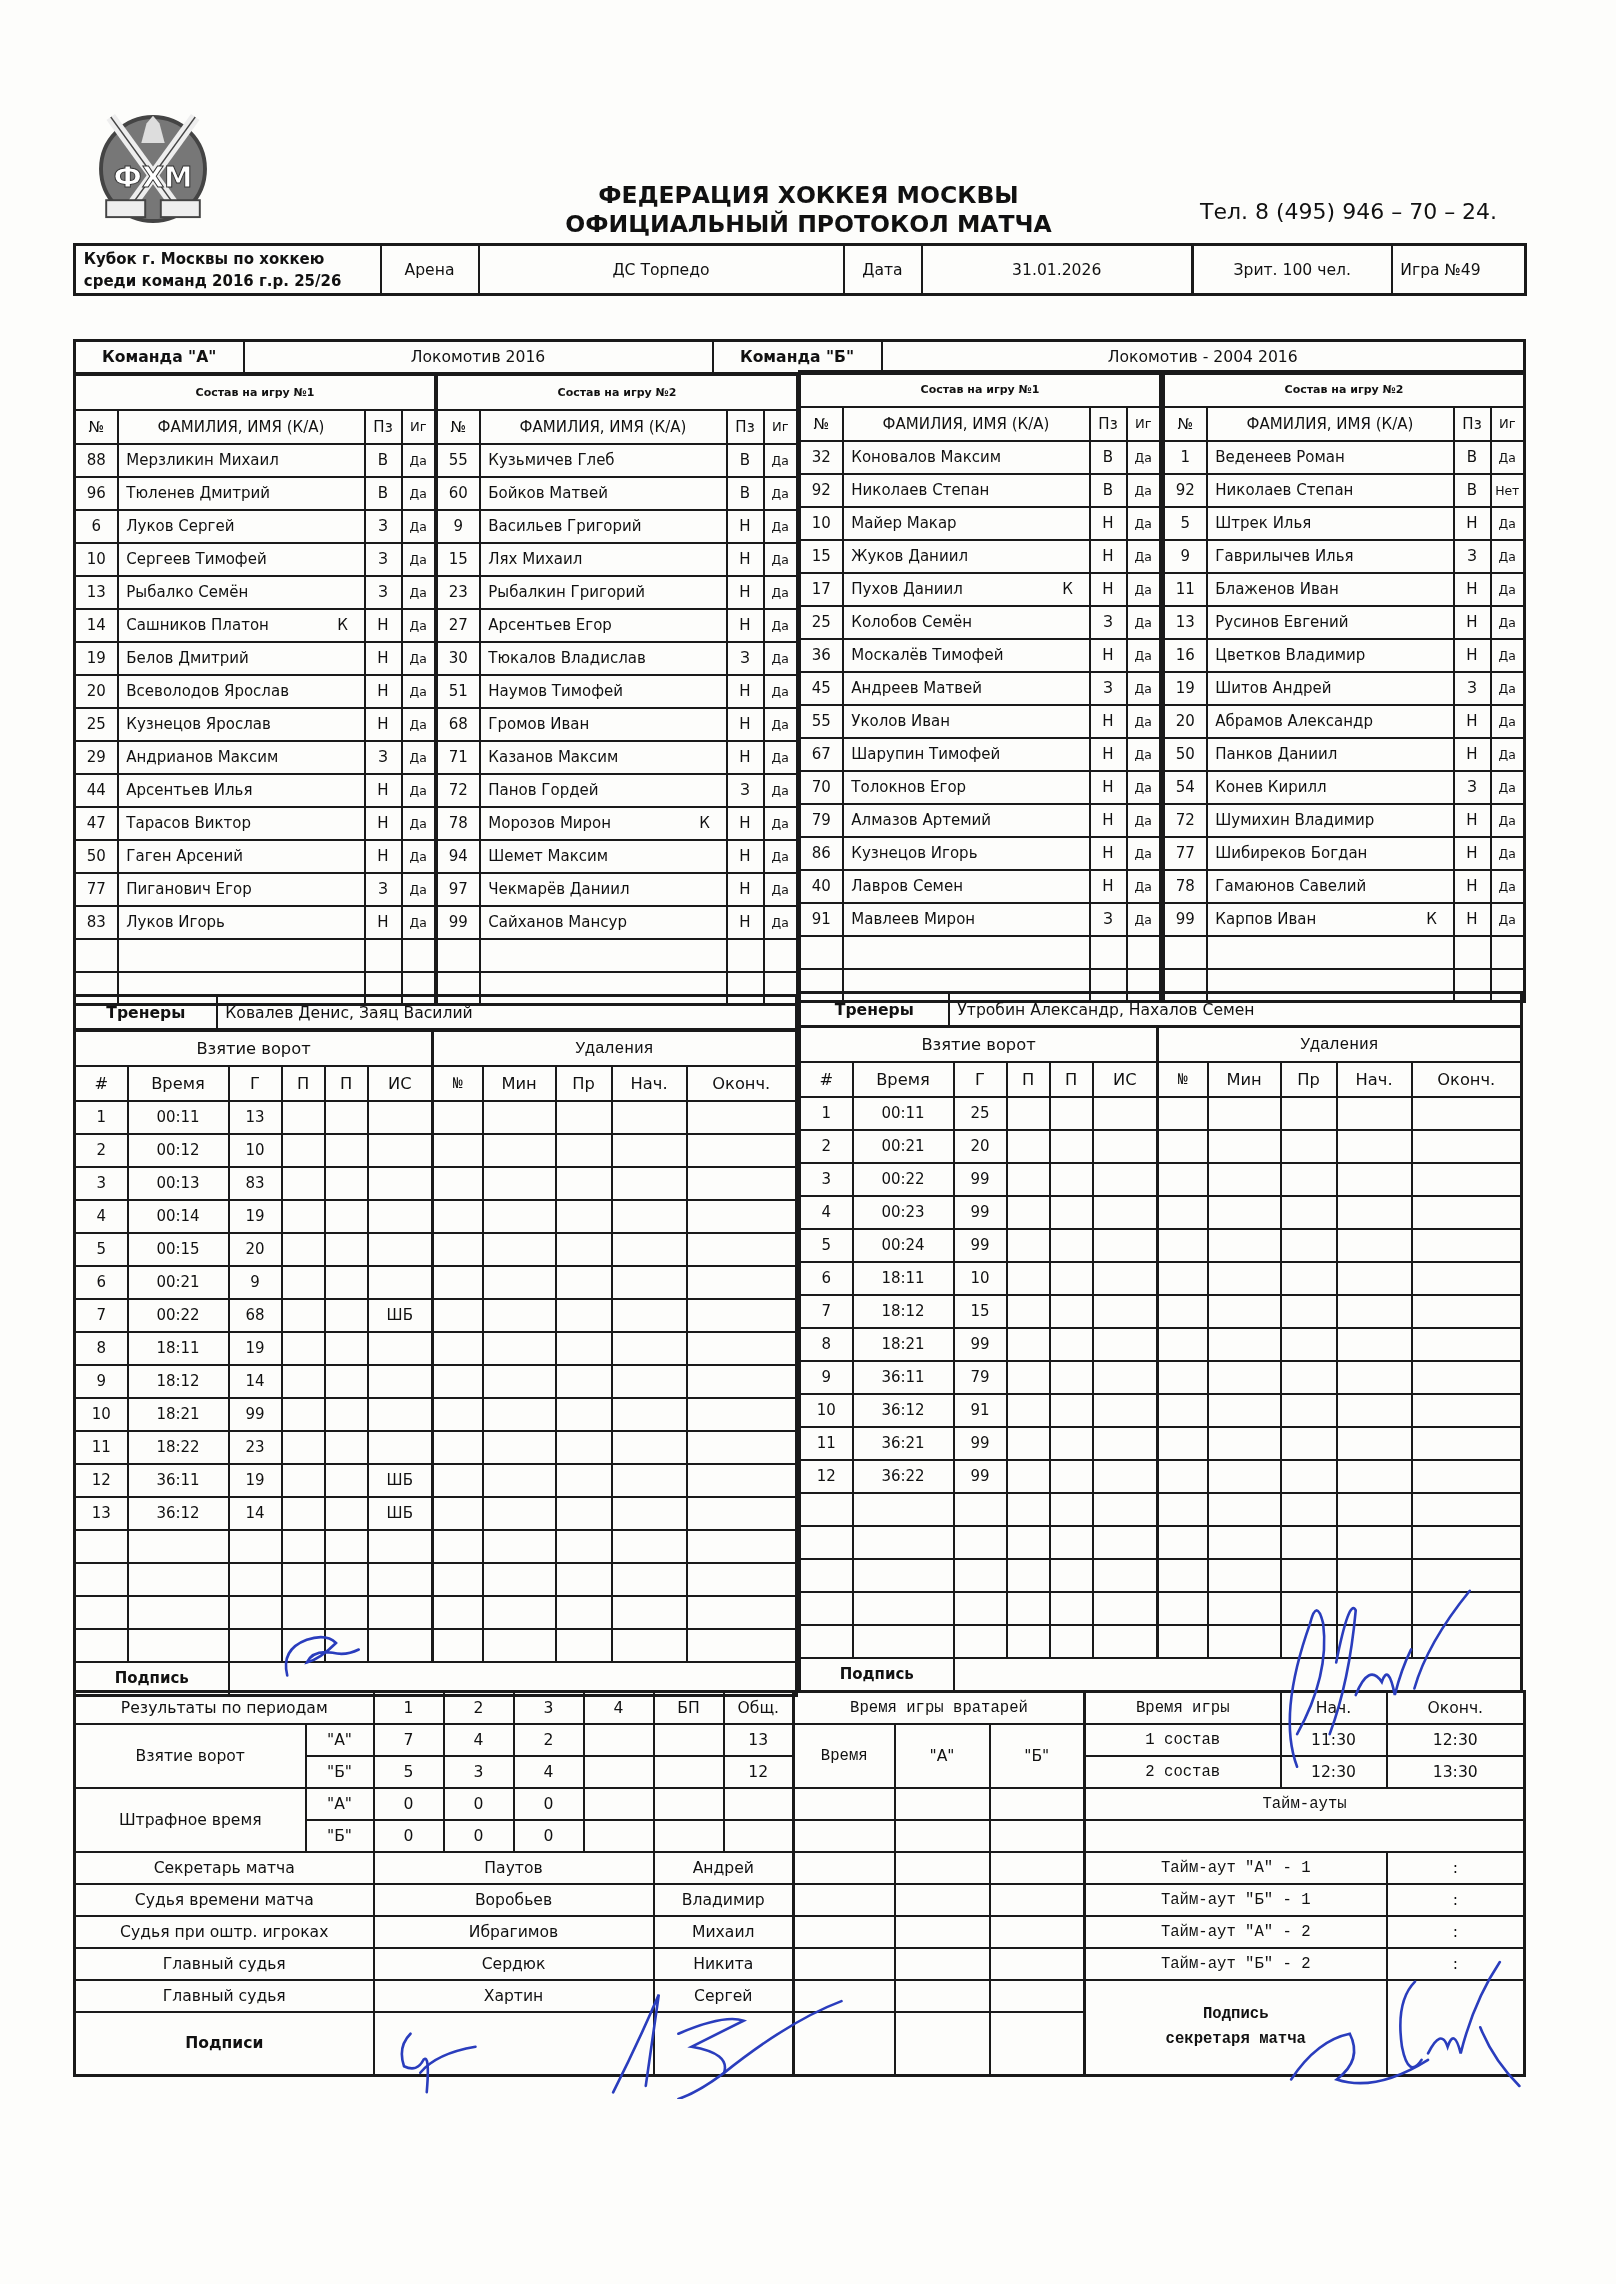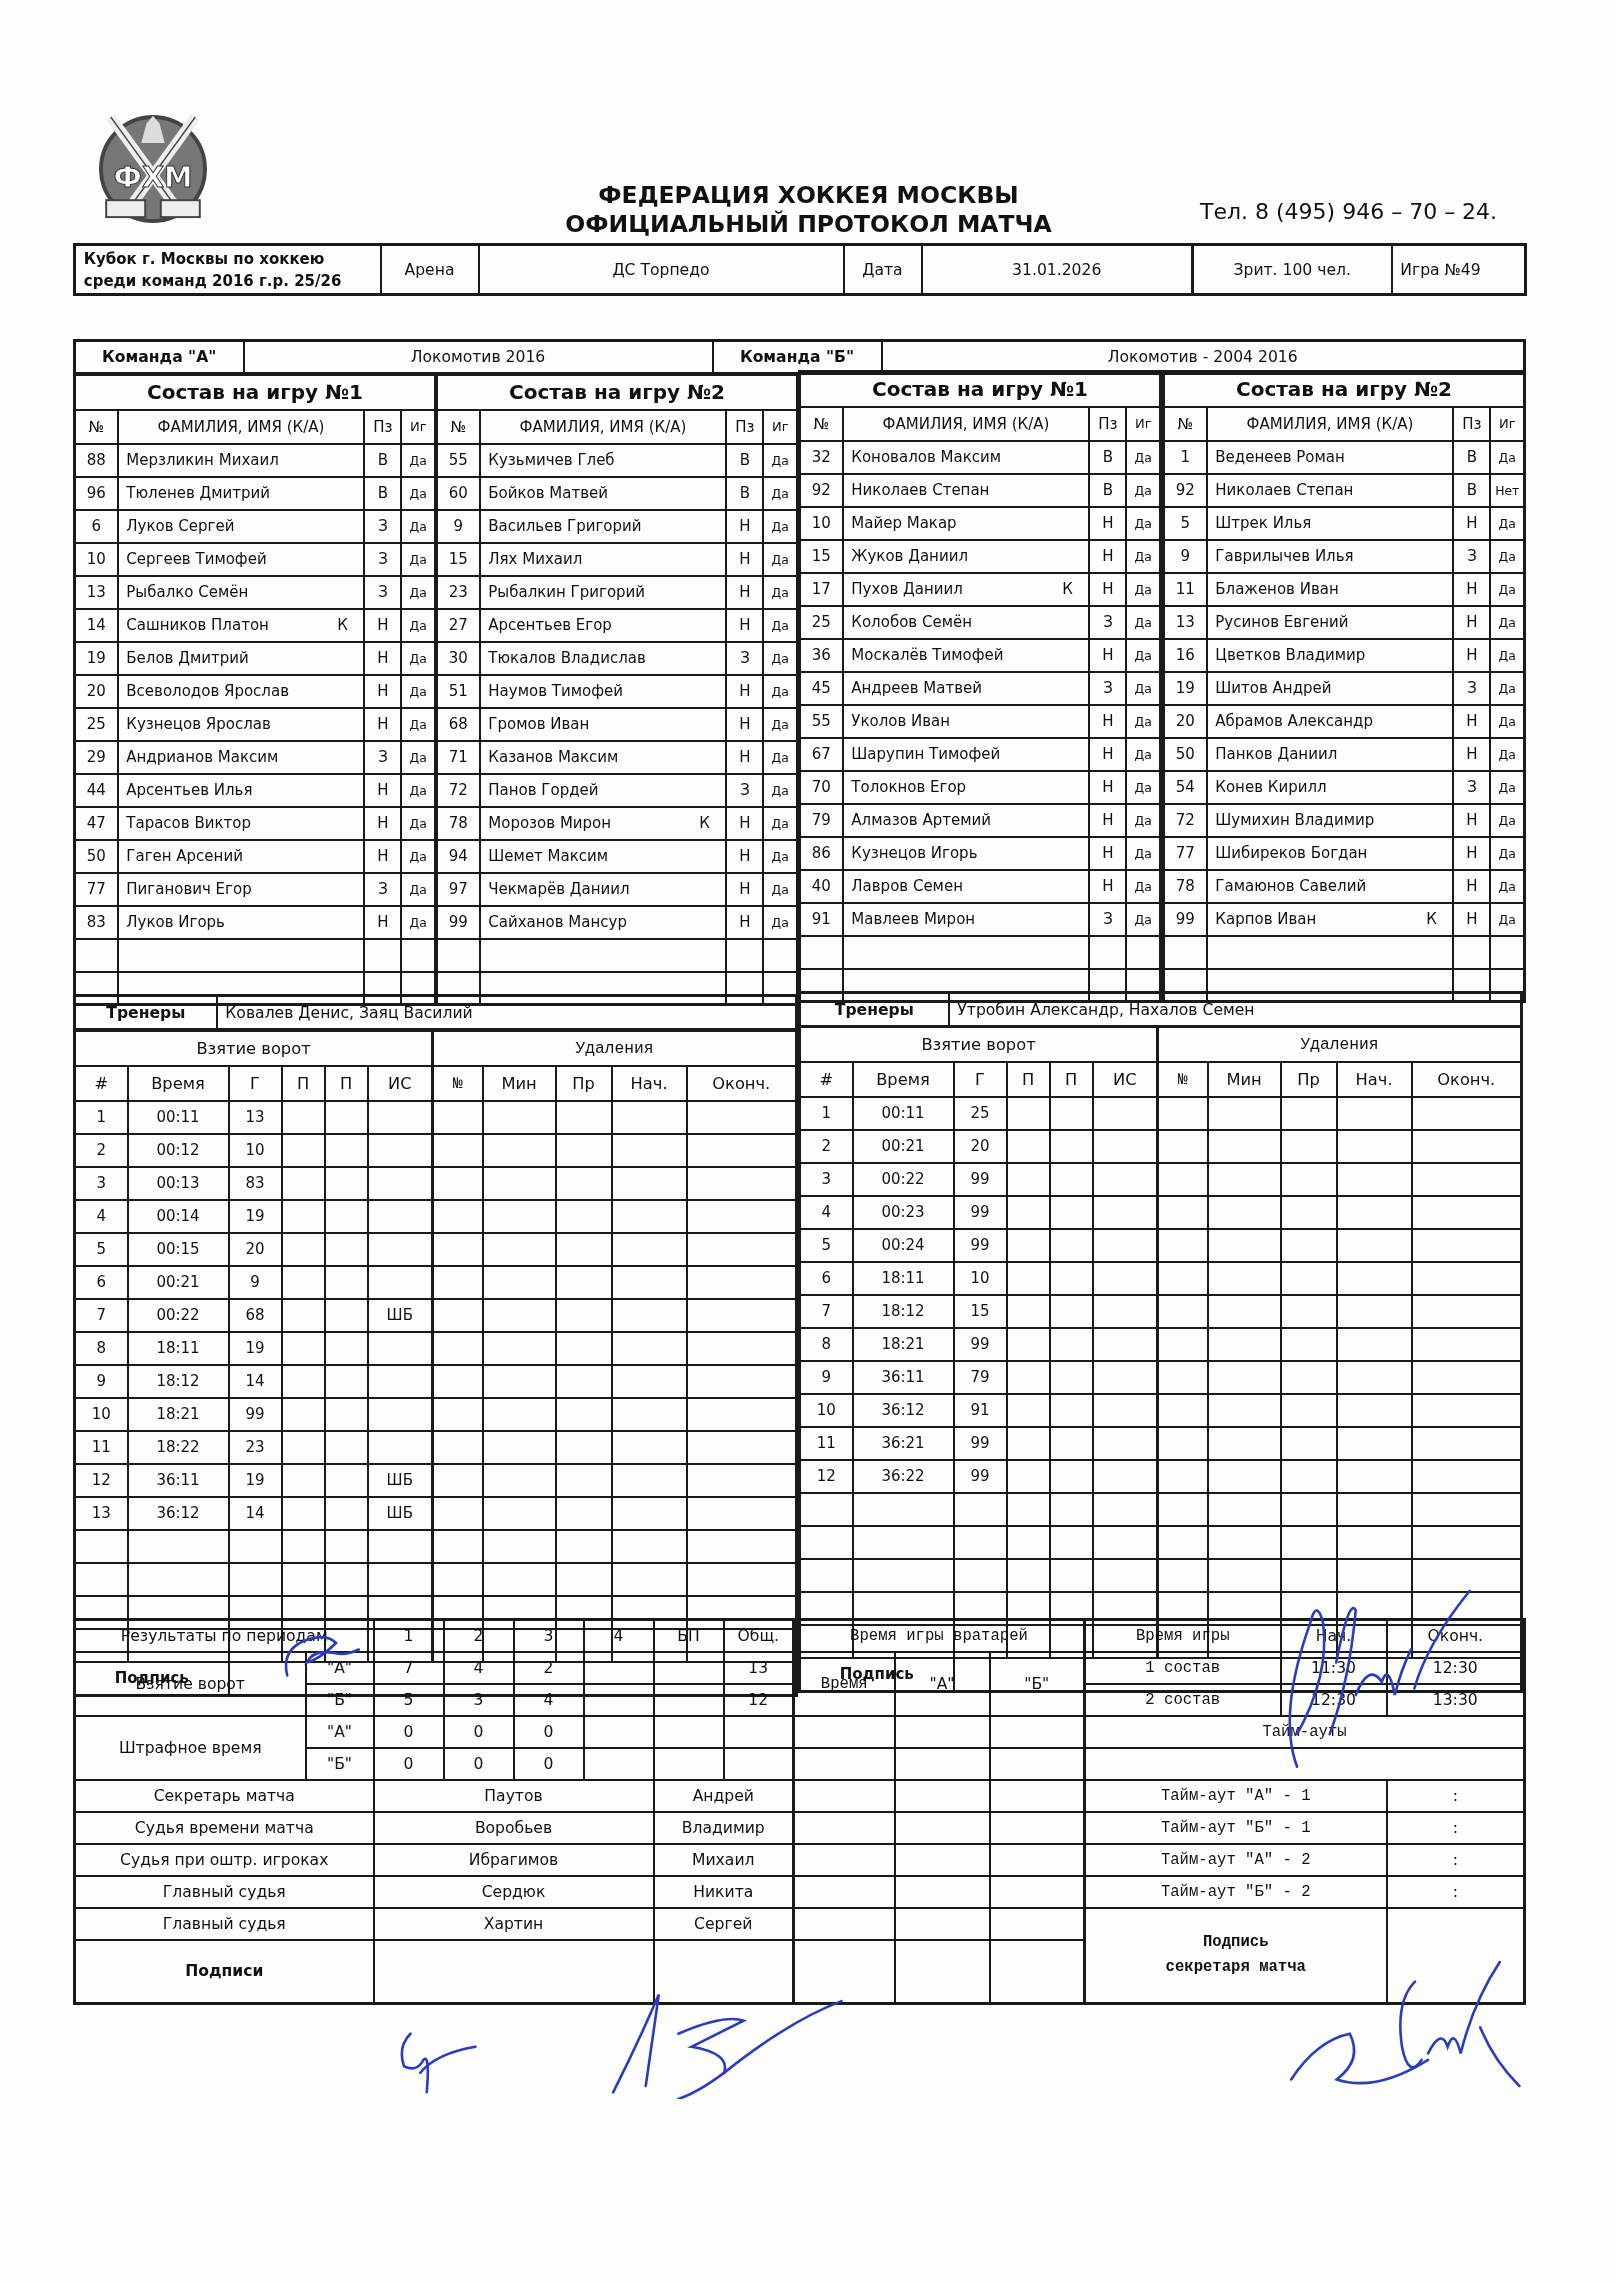--- a/index.html
+++ b/index.html
@@ -20,35 +20,35 @@
   .t2 { top: 210px; }
   .phone { position: absolute; left: 1200px; top: 199px; font-size: 22px; }
 
   
   .info { position: absolute; left: 73px; top: 243px; width: 1451px; }
   .info td { height: 50px; }
 
   
   .roster { position: absolute; top: 373px; width: 364px; }
   .roster td { height: 33px; font-size: 15px; }
-  .roster .hdr td { height: 35px; font-size: 20px; margin-top: 8px; }
+  .roster .hdr td { height: 35px; font-size: 11px; margin-top: 8px; }
   .roster .col td { height: 34px; }
   .capt { float: right; padding-right: 13px; }
 
   .coaches { position: absolute; top: 994px; }
   .coaches td { height: 34px; font-size: 15.6px; }
 
   
   .events { position: absolute; top: 1029px; }
   .events td { height: 33px; font-size: 15px; }
   .events .hdr td { height: 35px; font-size: 16.3px; }
   .sign td { height: 34px; }
 
   
-  .bottom { position: absolute; left: 73px; top: 1618px; width: 1451px; }
+  .bottom { position: absolute; left: 73px; top: 1690px; width: 1451px; }
   .bottom td { height: 32px; font-size: 15.6px; }
 
   .sig { position: absolute; pointer-events: none; }
   .sig path { fill: none; stroke: #2a3dbd; stroke-width: 4; stroke-linecap: round; }
 </style>
 </head>
 <body>
 
 <svg class="logo" viewBox="0 0 200 200">
   <circle cx="100" cy="100" r="80" fill="#777" stroke="#444" stroke-width="6"></circle>

